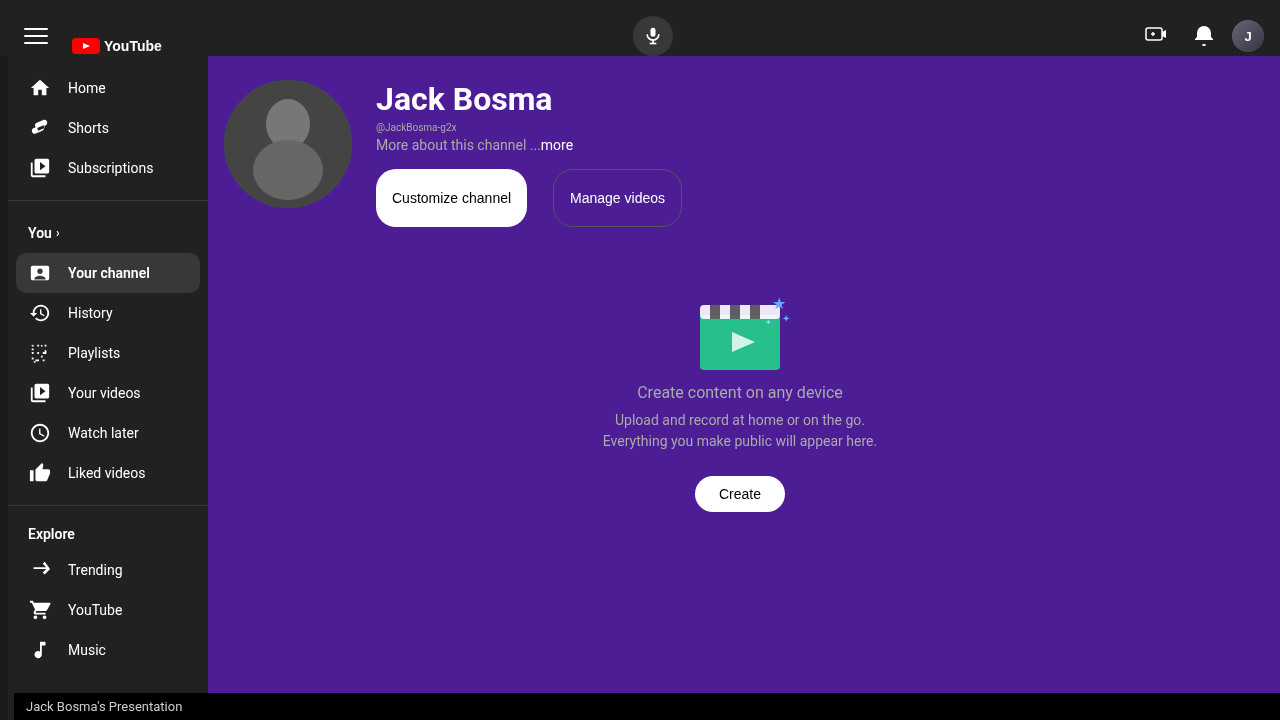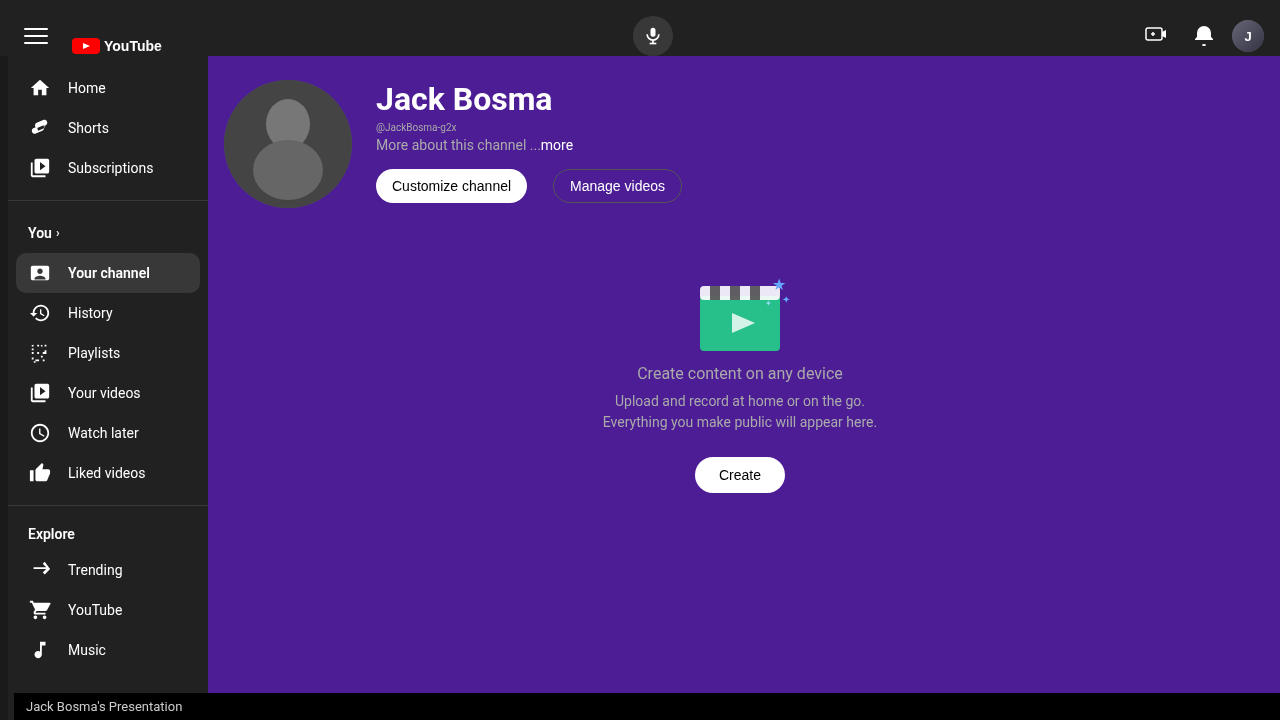--- a/index.html
+++ b/index.html
@@ -40,21 +40,21 @@
     
     #channel-area { padding: 24px 24px 0 24px; display: flex; align-items: flex-start; }
     #channel-avatar { width: 128px; height: 128px; border-radius: 50%; background: #555; margin-right: 24px; overflow: hidden; flex-shrink: 0; display: flex; align-items: center; justify-content: center; }
     #channel-info { flex: 1; }
     #channel-name { font-size: 32px; font-weight: 700; color: #fff; margin-bottom: 4px; }
     #channel-handle { font-size: 10px; color: #aaa; margin-bottom: 4px; }
     #channel-desc { font-size: 14px; color: #aaa; margin-bottom: 16px; }
     #channel-desc .more-link { color: #fff; cursor: pointer; }
     #channel-actions { display: flex; gap: 26px; }
     .channel-btn { background: #fff; color: #000; border: none; border-radius: 20px; padding: 8px 16px; font-size: 14px; font-weight: 500; cursor: pointer; }
-    .channel-btn-outline { background: transparent; color: #fff; border: 1px solid #555; border-radius: 20px; padding: 8px 16px; font-size: 14px; font-weight: 500; cursor: pointer; }
+    .channel-btn-outline { background: transparent; color: #fff; border: 1px solid #555; border-radius: 20px; padding: 20px 16px; font-size: 14px; font-weight: 500; cursor: pointer; }
 
     
     #empty-state { display: flex; flex-direction: column; align-items: center; justify-content: center; padding: 60px 0; }
     #empty-icon { width: 100px; height: 80px; position: relative; margin-bottom: 16px; }
     #empty-title { font-size: 16px; color: #aaa; margin-bottom: 8px; }
     #empty-desc { font-size: 14px; color: #aaa; text-align: center; line-height: 1.5; margin-bottom: 24px; }
     #create-video-btn { background: #fff; color: #000; border: none; border-radius: 20px; padding: 10px 24px; font-size: 14px; font-weight: 500; cursor: pointer; }
 
     
     #bottom-bar { position: fixed; bottom: 0; left: 14px; right: 0; background: #000; padding: 6px 12px; font-size: 13px; color: #ccc; }

